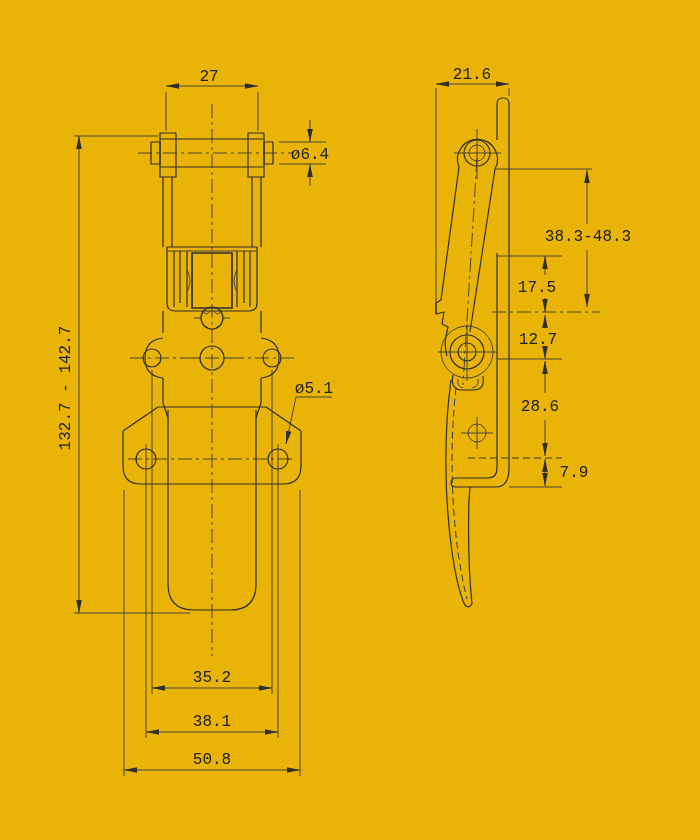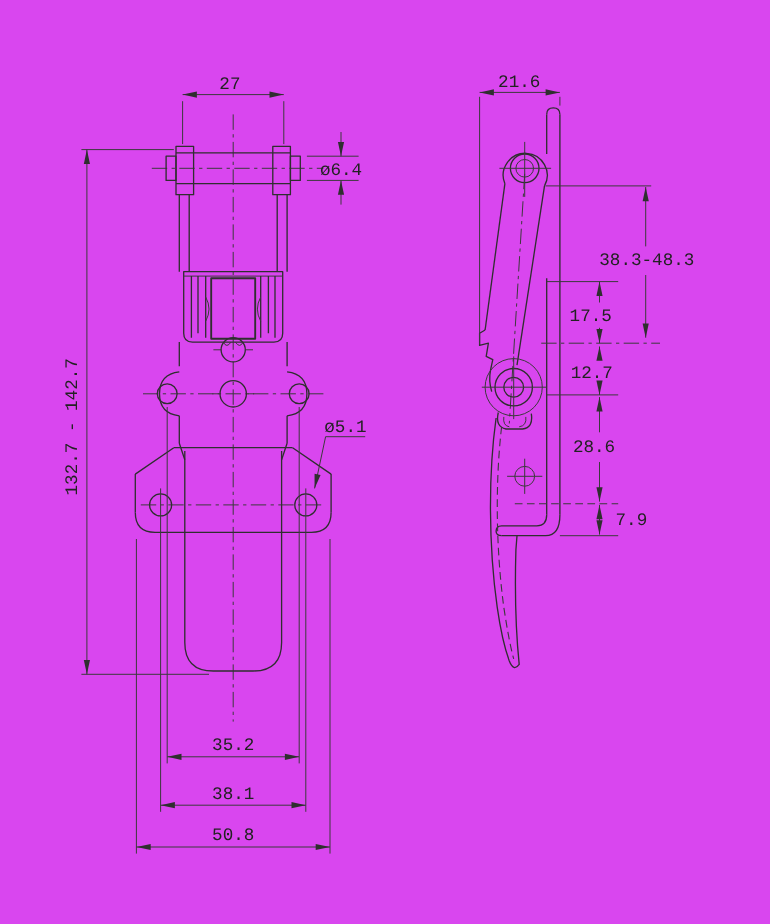--- a/index.html
+++ b/index.html
@@ -1,16 +1,16 @@
 <!DOCTYPE html>
 <html><head>
 <meta charset="utf-8">
 <style>
   html,body{margin:0;padding:0;background:#ffffff;}
-  .page{width:700px;height:840px;background:#d946ef;position:relative;overflow:hidden;}
+  .page{width:700px;height:840px;background:#eab308;position:relative;overflow:hidden;}
   svg{display:block;}
   .ol{fill:none;stroke:#2f2f2f;stroke-width:1.2;stroke-linejoin:round;stroke-linecap:butt;}
   .ol2{fill:none;stroke:#2f2f2f;stroke-width:1.7;stroke-linejoin:round;}
   .thin{fill:none;stroke:#3a3a3a;stroke-width:0.9;}
   .cl{fill:none;stroke:#3a3a3a;stroke-width:0.9;stroke-dasharray:14 4 3 4;}
   .hid{fill:none;stroke:#3a3a3a;stroke-width:1;stroke-dasharray:7 4;}
   .dim{fill:none;stroke:#3a3a3a;stroke-width:0.9;}
   text.dimtxt{font-family:"Liberation Mono","DejaVu Sans Mono",monospace;font-size:16px;fill:#222;}
 </style>
 </head>

